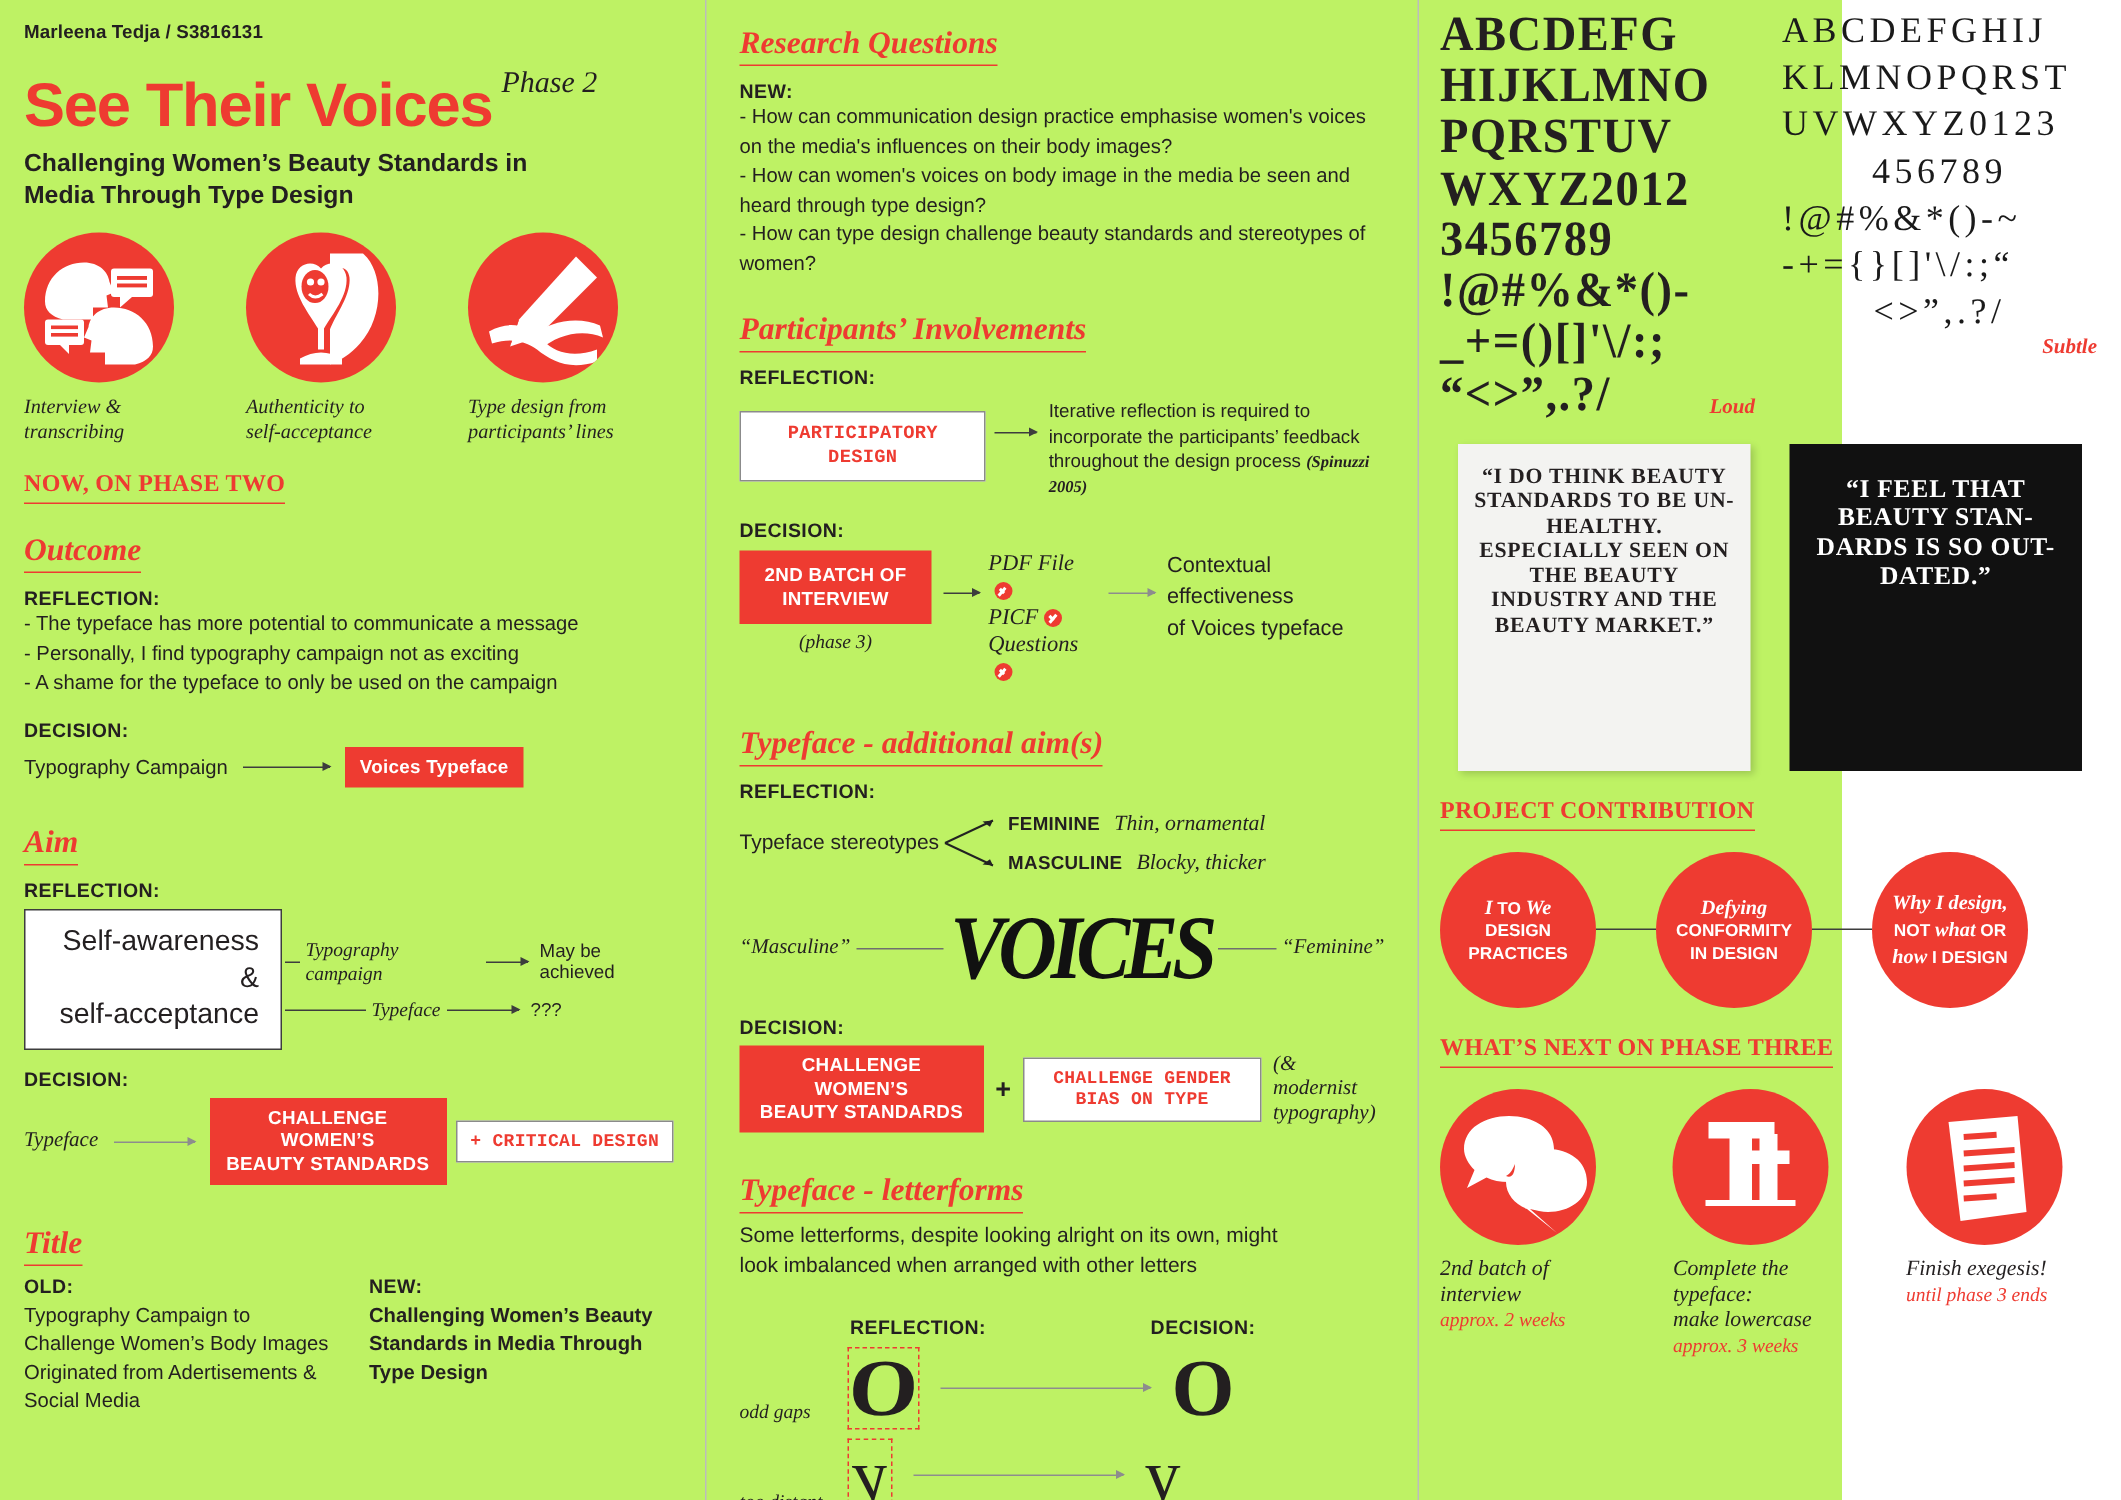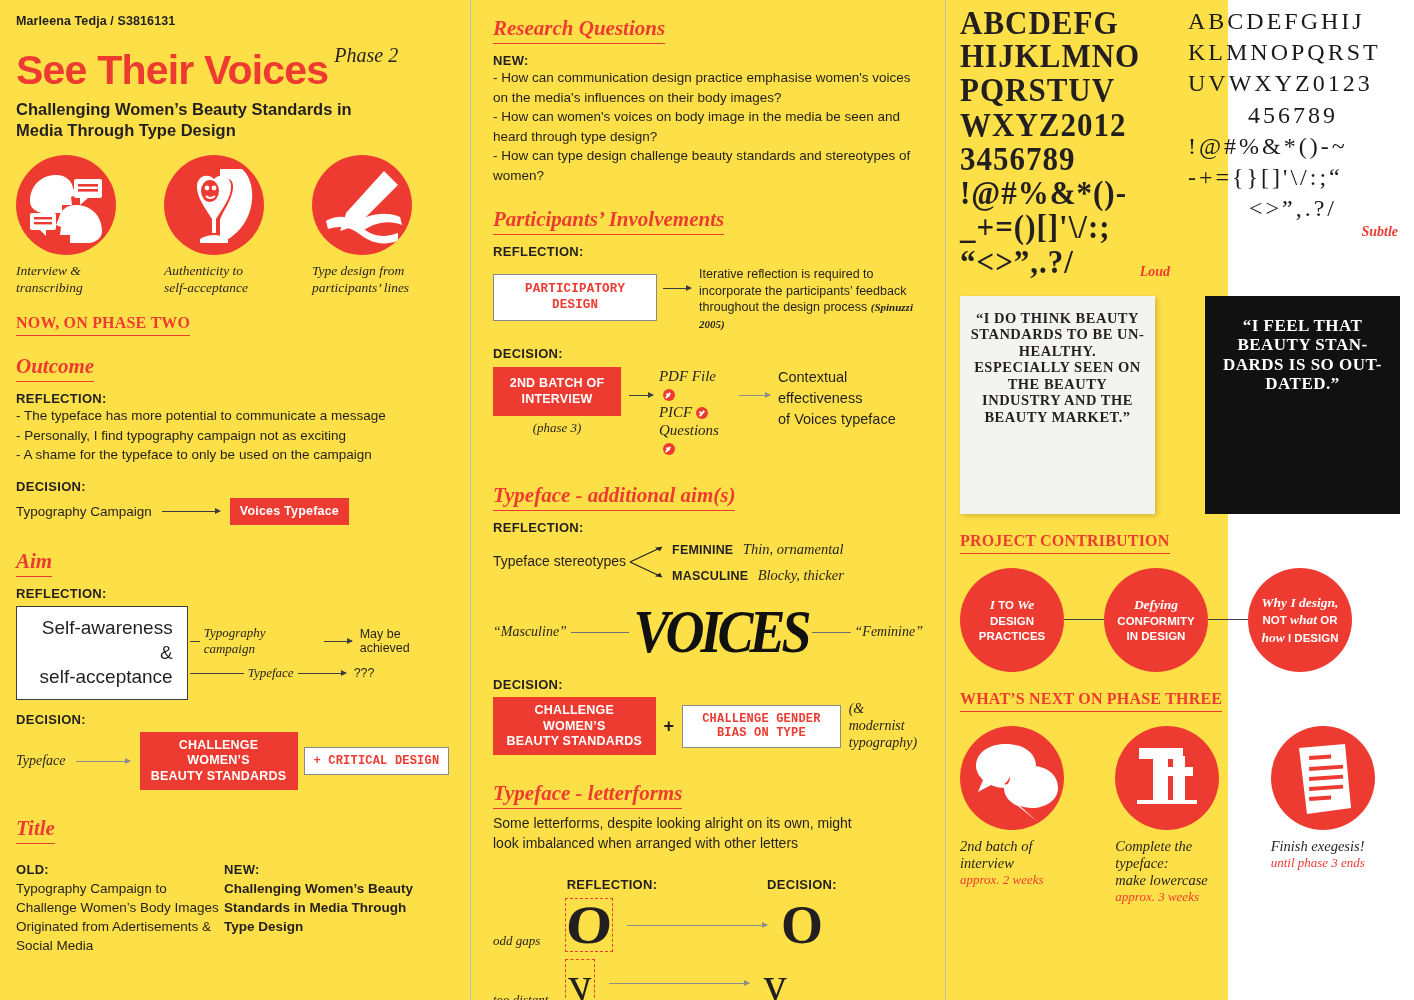--- a/index.html
+++ b/index.html
@@ -3,21 +3,21 @@
 <meta charset="utf-8">
 <style>
   * { box-sizing: border-box; margin: 0; padding: 0; }
   html, body {
     width: 1414px; height: 1000px;
     background: #ffffff;
     font-family: "Liberation Sans", sans-serif;
     color: #231f20;
     overflow: hidden;
   }
-  #poster { position: relative; width: 1228px; height: 1000px; background:#fde047; }
+  #poster { position: relative; width: 1228px; height: 1000px; background:#bef264; }
 
   .col { position: absolute; top: 0; height: 1000px; }
   .col-left   { left: 0;    width: 470px; padding: 14px 16px 0 16px; }
   .col-mid    { left: 471px; width: 474px; padding: 14px 22px 0 22px; }
   .col-right  { left: 946px; width: 468px; padding: 6px 14px 0 14px; }
   .divider { position:absolute; top:0; width:1px; height:1000px; background:#bcbcbc; }
   .div1 { left:470px; }
   .div2 { left:945px; }
 
   
@@ -262,21 +262,21 @@
       <div class="chip-red" style="width:158px">
         <span>CHALLENGE WOMEN’S</span><br>
         <span>BEAUTY STANDARDS</span>
       </div>
       <div class="chip-outline-red" style="margin-left:6px">+ CRITICAL DESIGN</div>
     </div>
 
     <div style="margin-top:26px">
       <div class="sec-it">Title</div>
     </div>
-    <div style="display:flex; margin-top:18px">
+    <div style="display:flex; gap:22px; margin-top:6px">
       <div style="width:208px">
         <div class="label" style="margin-top:0">OLD:</div>
         <div class="body" style="margin-top:2px">Typography Campaign to Challenge Women’s Body Images Originated from Adertisements &amp; Social Media</div>
       </div>
       <div style="width:200px">
         <div class="label" style="margin-top:0">NEW:</div>
         <div class="body" style="margin-top:2px; font-weight:700">Challenging Women’s Beauty Standards in Media Through Type Design</div>
       </div>
     </div>
   </div>
@@ -436,21 +436,21 @@
           <div>UVWXYZ0123</div>
           <div style="text-align:center">456789</div>
           <div>!@#%&amp;*()-~</div>
           <div>-+={}[]'\/:;“</div>
           <div style="text-align:center">&lt;&gt;”,.?/</div>
         </div>
         <div class="spec-name">Subtle</div>
       </div>
     </div>
 
-    <div class="posters" style="justify-content:space-between">
+    <div class="posters" style="justify-content:center">
       <div class="poster-img poster-white">
         <div class="pq">“I DO THINK BEAUTY STANDARDS TO BE UN-HEALTHY. ESPECIALLY SEEN ON THE BEAUTY INDUSTRY AND THE BEAUTY MARKET.”</div>
       </div>
       <div class="poster-img poster-black">
         <div class="pq pq-dark" style="font-size:17px; padding-top:20px">“I FEEL THAT BEAUTY STAN-DARDS IS SO OUT-DATED.”</div>
       </div>
     </div>
 
     <div style="margin-top:18px">
       <div class="sec-caps" style="margin-top:0">PROJECT CONTRIBUTION</div>

